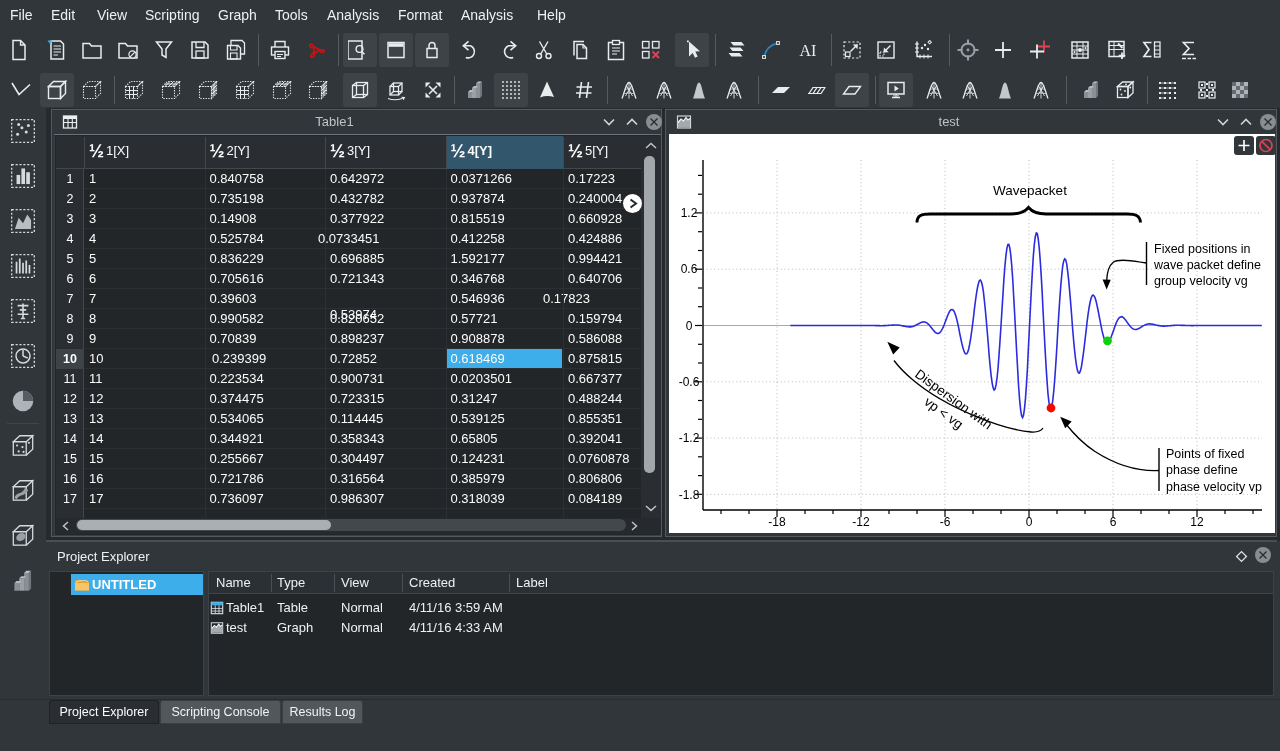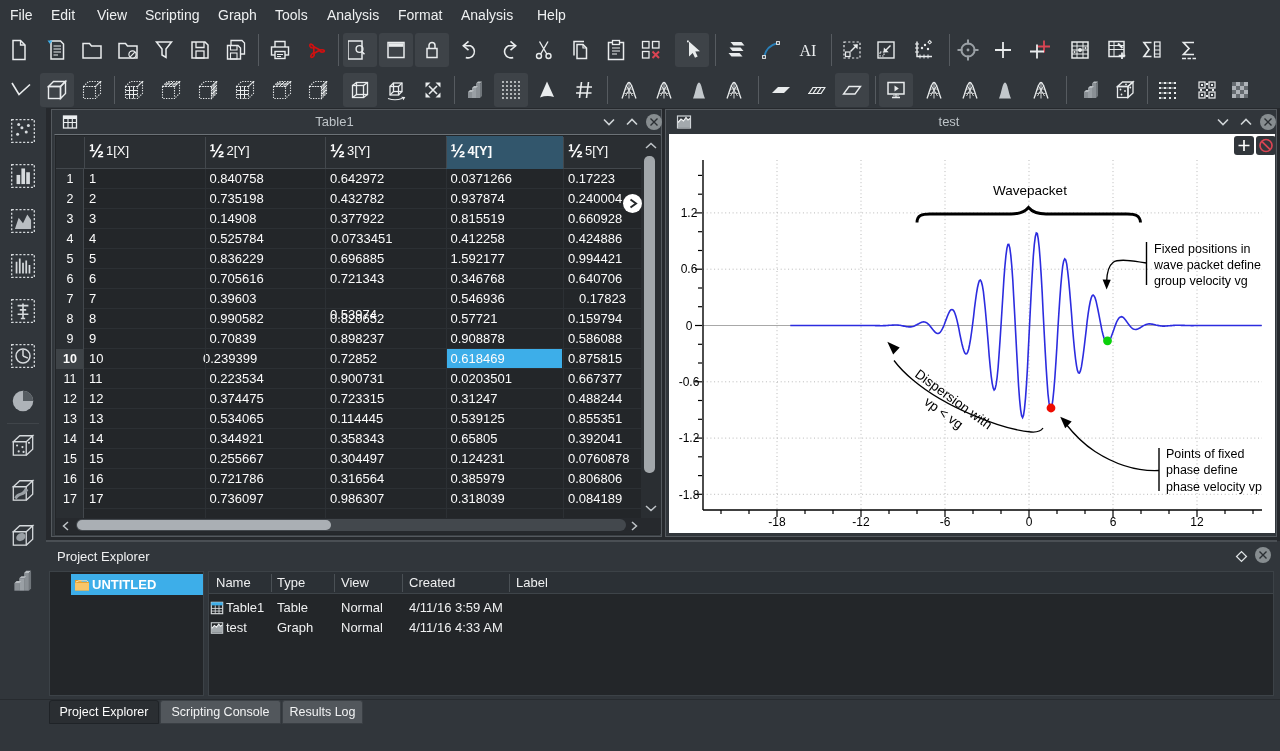--- a/index.html
+++ b/index.html
@@ -761,21 +761,21 @@
       <div class="ab" style="left:29px;top:93px;width:557px;height:1px;background:#2c3034"></div>
       <span class="ab ctx" style="left:34px;top:76px">3</span>
       <span class="ab ctx" style="left:154.5px;top:76px">0.14908</span>
       <span class="ab ctx" style="left:275px;top:76px">0.377922</span>
       <span class="ab ctx" style="left:395.5px;top:76px">0.815519</span>
       <span class="ab ctx" style="left:513px;top:76px">0.660928</span>
       <div class="ab" style="left:1px;top:94px;width:28px;height:20px;background:transparent;color:#fcfcfc;font-weight:normal;font-size:12.5px;text-align:center;line-height:20px">4</div>
       <div class="ab" style="left:29px;top:113px;width:557px;height:1px;background:#2c3034"></div>
       <span class="ab ctx" style="left:34px;top:96px">4</span>
       <span class="ab ctx" style="left:154.5px;top:96px">0.525784</span>
-      <span class="ab ctx" style="left:276px;top:96px">0.0733451</span>
+      <span class="ab ctx" style="left:263px;top:96px">0.0733451</span>
       <span class="ab ctx" style="left:395.5px;top:96px">0.412258</span>
       <span class="ab ctx" style="left:513px;top:96px">0.424886</span>
       <div class="ab" style="left:1px;top:114px;width:28px;height:20px;background:transparent;color:#fcfcfc;font-weight:normal;font-size:12.5px;text-align:center;line-height:20px">5</div>
       <div class="ab" style="left:29px;top:133px;width:557px;height:1px;background:#2c3034"></div>
       <span class="ab ctx" style="left:34px;top:116px">5</span>
       <span class="ab ctx" style="left:154.5px;top:116px">0.836229</span>
       <span class="ab ctx" style="left:275px;top:116px">0.696885</span>
       <span class="ab ctx" style="left:395.5px;top:116px">1.592177</span>
       <span class="ab ctx" style="left:513px;top:116px">0.994421</span>
       <div class="ab" style="left:1px;top:134px;width:28px;height:20px;background:transparent;color:#fcfcfc;font-weight:normal;font-size:12.5px;text-align:center;line-height:20px">6</div>
@@ -784,39 +784,39 @@
       <span class="ab ctx" style="left:154.5px;top:136px">0.705616</span>
       <span class="ab ctx" style="left:275px;top:136px">0.721343</span>
       <span class="ab ctx" style="left:395.5px;top:136px">0.346768</span>
       <span class="ab ctx" style="left:513px;top:136px">0.640706</span>
       <div class="ab" style="left:1px;top:154px;width:28px;height:20px;background:transparent;color:#fcfcfc;font-weight:normal;font-size:12.5px;text-align:center;line-height:20px">7</div>
       <div class="ab" style="left:29px;top:173px;width:557px;height:1px;background:#2c3034"></div>
       <span class="ab ctx" style="left:34px;top:156px">7</span>
       <span class="ab ctx" style="left:154.5px;top:156px">0.39603</span>
       <span class="ab ctx" style="left:275px;top:172px">0.53974</span>
       <span class="ab ctx" style="left:395.5px;top:156px">0.546936</span>
-      <span class="ab ctx" style="left:524px;top:156px">0.17823</span>
+      <span class="ab ctx" style="left:488px;top:156px">0.17823</span>
       <div class="ab" style="left:1px;top:174px;width:28px;height:20px;background:transparent;color:#fcfcfc;font-weight:normal;font-size:12.5px;text-align:center;line-height:20px">8</div>
       <div class="ab" style="left:29px;top:193px;width:557px;height:1px;background:#2c3034"></div>
       <span class="ab ctx" style="left:34px;top:176px">8</span>
       <span class="ab ctx" style="left:154.5px;top:176px">0.990582</span>
       <span class="ab ctx" style="left:275px;top:176px">0.820652</span>
       <span class="ab ctx" style="left:395.5px;top:176px">0.57721</span>
       <span class="ab ctx" style="left:513px;top:176px">0.159794</span>
       <div class="ab" style="left:1px;top:194px;width:28px;height:20px;background:transparent;color:#fcfcfc;font-weight:normal;font-size:12.5px;text-align:center;line-height:20px">9</div>
       <div class="ab" style="left:29px;top:213px;width:557px;height:1px;background:#2c3034"></div>
       <span class="ab ctx" style="left:34px;top:196px">9</span>
       <span class="ab ctx" style="left:154.5px;top:196px">0.70839</span>
       <span class="ab ctx" style="left:275px;top:196px">0.898237</span>
       <span class="ab ctx" style="left:395.5px;top:196px">0.908878</span>
       <span class="ab ctx" style="left:513px;top:196px">0.586088</span>
       <div class="ab" style="left:1px;top:214px;width:28px;height:20px;background:#3e4347;color:#fcfcfc;font-weight:bold;font-size:12.5px;text-align:center;line-height:20px">10</div>
       <div class="ab" style="left:29px;top:233px;width:557px;height:1px;background:#2c3034"></div>
       <span class="ab ctx" style="left:34px;top:216px">10</span>
-      <span class="ab ctx" style="left:148px;top:216px">0.239399</span>
+      <span class="ab ctx" style="left:157px;top:216px">0.239399</span>
       <span class="ab ctx" style="left:275px;top:216px">0.72852</span>
       <div class="ab" style="left:390.5px;top:214px;width:116.5px;height:19px;background:#3daee9"></div>
       <span class="ab ctx" style="left:395.5px;top:216px">0.618469</span>
       <span class="ab ctx" style="left:513px;top:216px">0.875815</span>
       <div class="ab" style="left:1px;top:234px;width:28px;height:20px;background:transparent;color:#fcfcfc;font-weight:normal;font-size:12.5px;text-align:center;line-height:20px">11</div>
       <div class="ab" style="left:29px;top:253px;width:557px;height:1px;background:#2c3034"></div>
       <span class="ab ctx" style="left:34px;top:236px">11</span>
       <span class="ab ctx" style="left:154.5px;top:236px">0.223534</span>
       <span class="ab ctx" style="left:275px;top:236px">0.900731</span>
       <span class="ab ctx" style="left:395.5px;top:236px">0.0203501</span>

